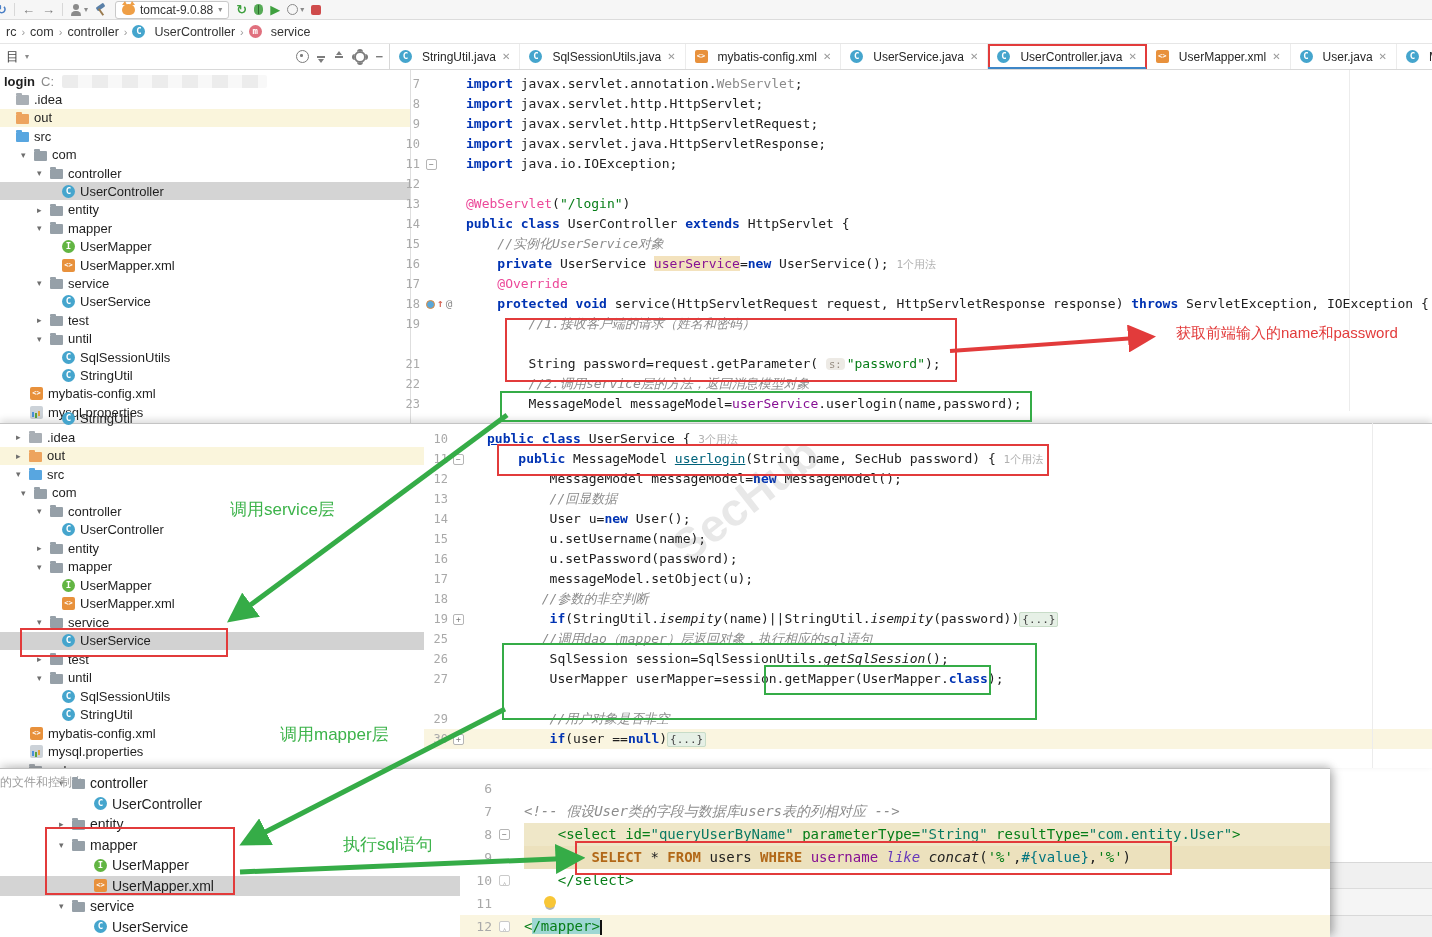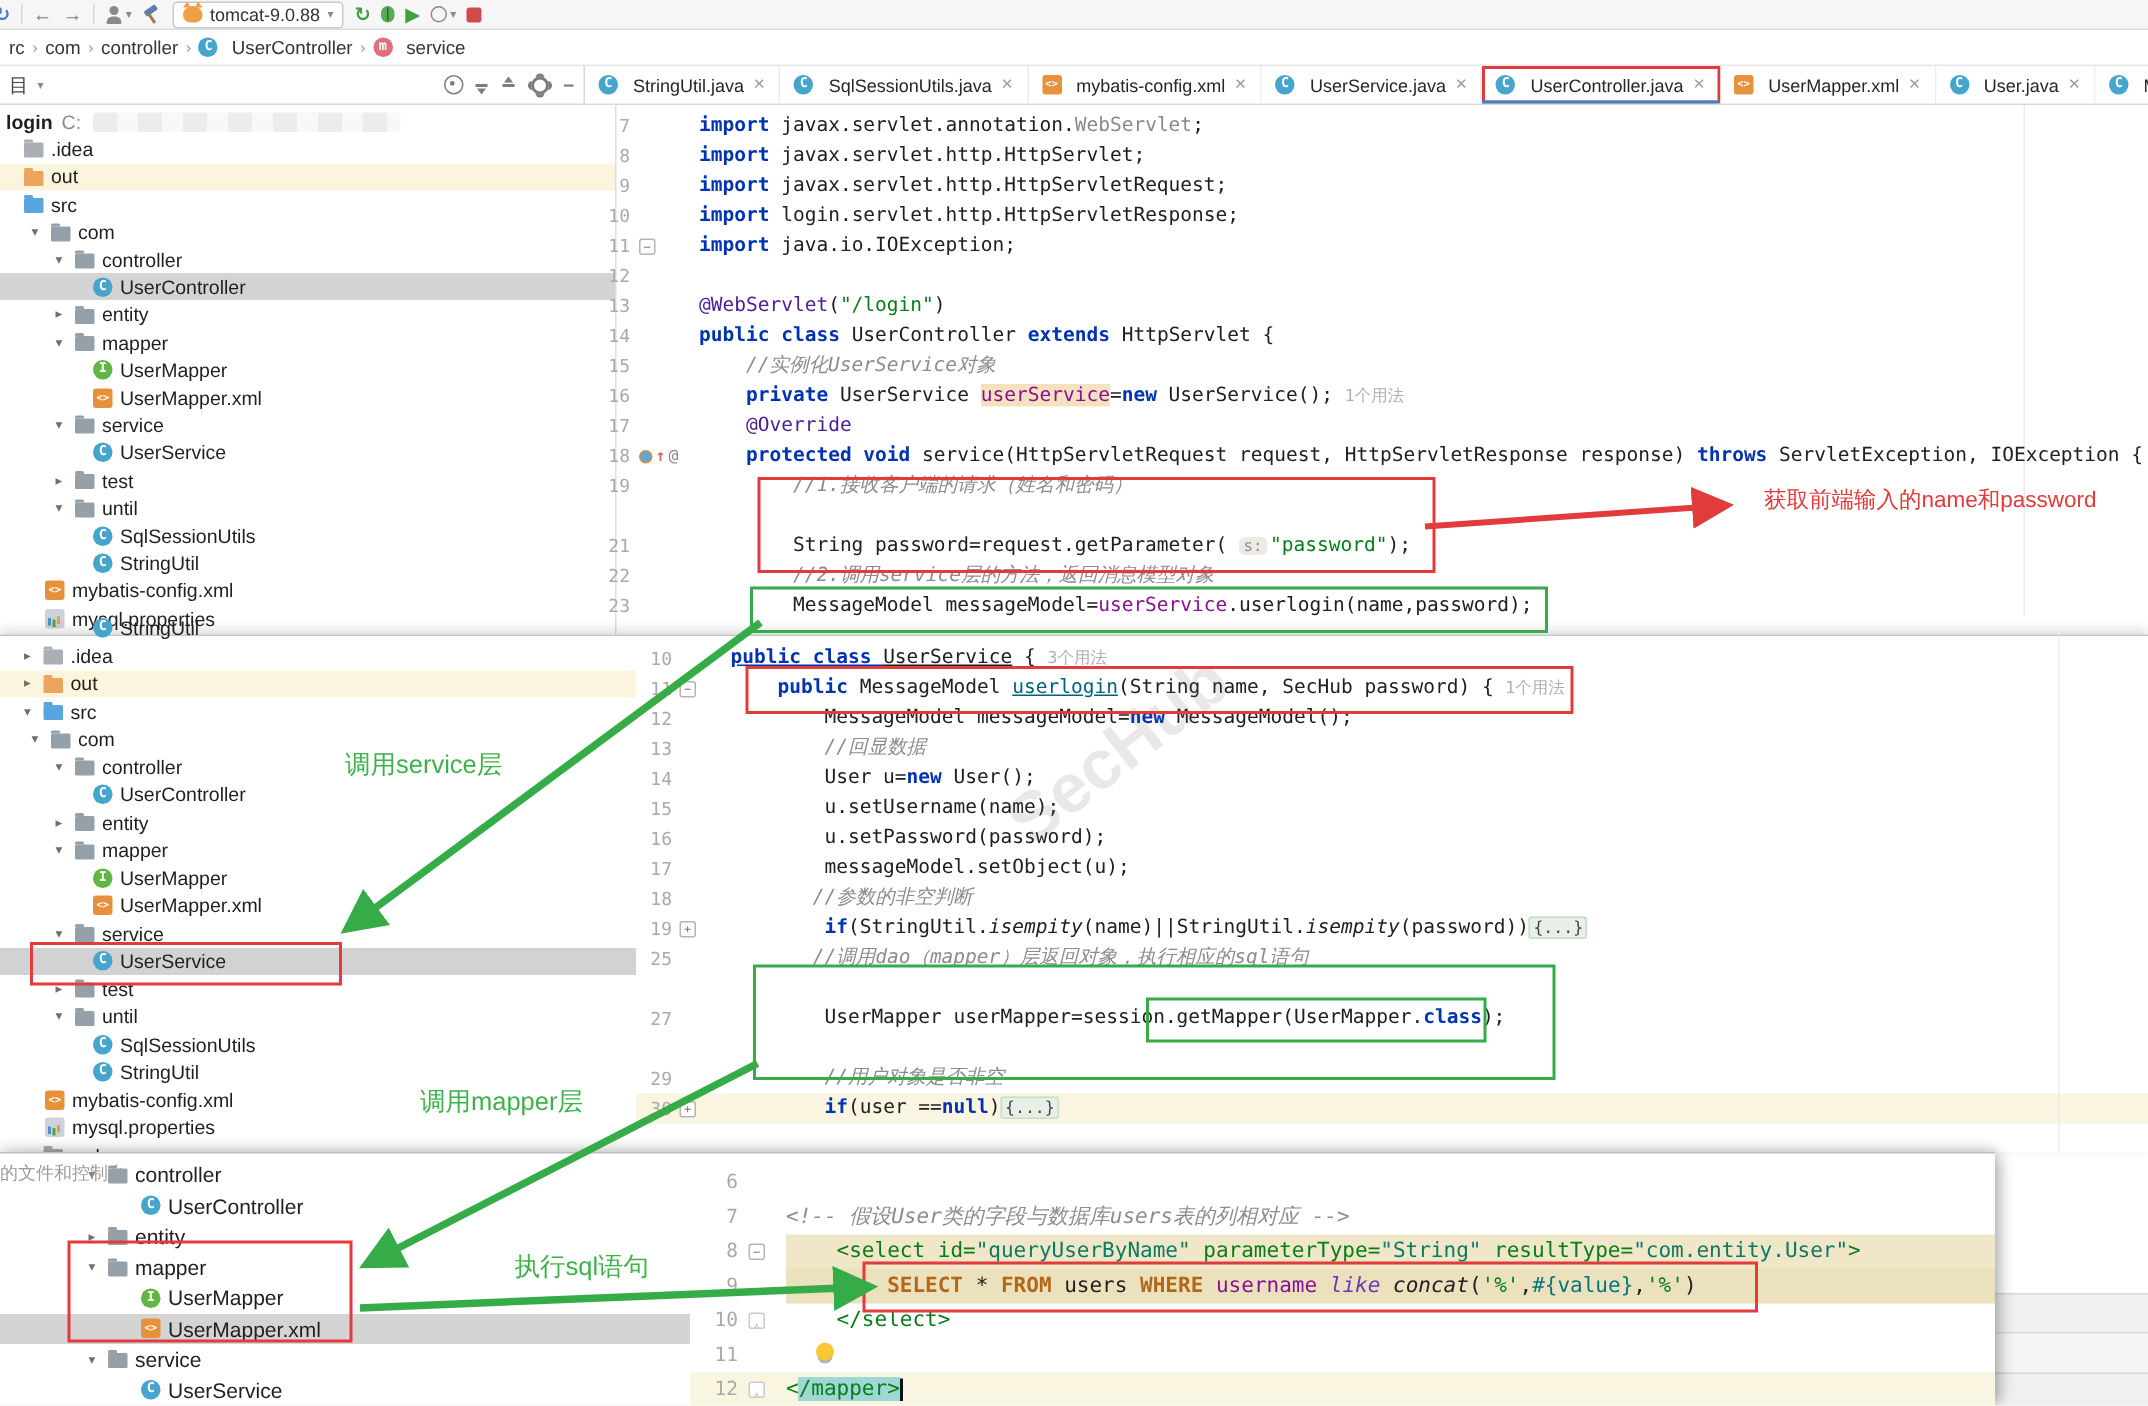--- a/index.html
+++ b/index.html
@@ -99,21 +99,21 @@
   .gat{color:#8a8a8a;font-size:11px;}
   .bulb{display:inline-block;width:12px;height:12px;border-radius:50%;background:#f8c636;box-shadow:0 3px 0 -1px #b5b5b5;margin-left:20px;}
   .caret{display:inline-block;width:2px;height:15px;background:#111;vertical-align:middle;}
   
   .sg-kw{color:#0033b3;font-weight:600;text-align:center;}
   .sg-kwu{color:#0033b3;font-weight:600;text-decoration:underline;}
   .sg-pl{color:#202020;}
   .sg-plu{color:#202020;text-decoration:underline;}
   .sg-str{color:#067d17;}
   .sg-com{color:#8c8c8c;font-style:italic;}
-  .sg-ann{color:#4c1d95;}
+  .sg-ann{color:#ec4899;}
   .sg-fld{color:#871094;}
   .sg-fldhl{color:#871094;background:#f3e2bd;}
   .sg-gray{color:#8a8a8a;}
   .sg-ital{color:#202020;font-style:italic;}
   .sg-decl{color:#00627a;text-decoration:underline;}
   .sg-inlay{color:#b0b0b0;font-size:11px;}
   .sg-hint{background:#edeae5;color:#968d82;border-radius:4px;font-size:10.5px;padding:0 3px;margin-right:2px;}
   .sg-foldchip{background:#e6f0e6;border:1px solid #c8dcc8;border-radius:2px;padding:0 2px;color:#444;font-size:11px;}
   .sg-tag{color:#067d17;}
   .sg-attr{color:#067d17;}
@@ -360,21 +360,21 @@
         <span class="ind" style="width: 30px;"></span>
         <span class="ticon t-props"></span>
         <span class="tlabel">mysql.properties</span>
       </div>
     </div>
 
   <div class="editor ed-top">
       <div class="cline" style="top: 4px;"><span class="lnum">7</span><span class="gcol"></span><span class="ct"><span class="sg-kw">import</span><span class="sg-pl"> javax.servlet.annotation.</span><span class="sg-gray">WebServlet</span><span class="sg-pl">;</span></span></div>
       <div class="cline" style="top: 24px;"><span class="lnum">8</span><span class="gcol"></span><span class="ct"><span class="sg-kw">import</span><span class="sg-pl"> javax.servlet.http.HttpServlet;</span></span></div>
       <div class="cline" style="top: 44px;"><span class="lnum">9</span><span class="gcol"></span><span class="ct"><span class="sg-kw">import</span><span class="sg-pl"> javax.servlet.http.HttpServletRequest;</span></span></div>
-      <div class="cline" style="top: 64px;"><span class="lnum">10</span><span class="gcol"></span><span class="ct"><span class="sg-kw">import</span><span class="sg-pl"> login.servlet.http.HttpServletResponse;</span></span></div>
+      <div class="cline" style="top: 64px;"><span class="lnum">10</span><span class="gcol"></span><span class="ct"><span class="sg-kw">import</span><span class="sg-pl"> javax.servlet.java.HttpServletResponse;</span></span></div>
       <div class="cline" style="top: 84px;"><span class="lnum">11</span><span class="gcol"><span class="fm">−</span></span><span class="ct"><span class="sg-kw">import</span><span class="sg-pl"> java.io.IOException;</span></span></div>
       <div class="cline" style="top: 104px;"><span class="lnum">12</span><span class="gcol"></span><span class="ct"></span></div>
       <div class="cline" style="top: 124px;"><span class="lnum">13</span><span class="gcol"></span><span class="ct"><span class="sg-ann">@WebServlet</span><span class="sg-pl">(</span><span class="sg-str">"/login"</span><span class="sg-pl">)</span></span></div>
       <div class="cline" style="top: 144px;"><span class="lnum">14</span><span class="gcol"></span><span class="ct"><span class="sg-kw">public class </span><span class="sg-pl">UserController </span><span class="sg-kw">extends </span><span class="sg-pl">HttpServlet {</span></span></div>
       <div class="cline" style="top: 164px;"><span class="lnum">15</span><span class="gcol"></span><span class="ct"><span class="sg-com">    //实例化UserService对象</span></span></div>
       <div class="cline" style="top: 184px;"><span class="lnum">16</span><span class="gcol"></span><span class="ct"><span class="sg-kw">    private </span><span class="sg-pl">UserService </span><span class="sg-fldhl">userService</span><span class="sg-pl">=</span><span class="sg-kw">new</span><span class="sg-pl"> UserService(); </span><span class="sg-inlay">1个用法</span></span></div>
       <div class="cline" style="top: 204px;"><span class="lnum">17</span><span class="gcol"></span><span class="ct"><span class="sg-ann">    @Override</span></span></div>
       <div class="cline" style="top: 224px;"><span class="lnum">18</span><span class="gcol"><span class="gdot"></span><span class="gup">↑</span><span class="gat">@</span></span><span class="ct"><span class="sg-kw">    protected void </span><span class="sg-pl">service(HttpServletRequest request, HttpServletResponse response) </span><span class="sg-kw">throws</span><span class="sg-pl"> ServletException, IOException {</span></span></div>
       <div class="cline" style="top: 244px;"><span class="lnum">19</span><span class="gcol"></span><span class="ct"><span class="sg-com">        //1.接收客户端的请求（姓名和密码）</span></span></div>
       <div class="cline" style="top: 284px;"><span class="lnum">21</span><span class="gcol"></span><span class="ct"><span class="sg-pl">        String password=request.getParameter( </span><span class="sg-hint">s:</span><span class="sg-str">"password"</span><span class="sg-pl">);</span></span></div>
@@ -503,20 +503,21 @@
         <div class="cline" style="top: 40px;"><span class="lnum">11</span><span class="gcol"><span class="fm">−</span></span><span class="ct"><span class="sg-kw">    public </span><span class="sg-pl">MessageModel </span><span class="sg-decl">userlogin</span><span class="sg-pl">(String name, SecHub password) { </span><span class="sg-inlay">1个用法</span></span></div>
         <div class="cline" style="top: 60px;"><span class="lnum">12</span><span class="gcol"></span><span class="ct"><span class="sg-pl">        MessageModel messageModel=</span><span class="sg-kw">new</span><span class="sg-pl"> MessageModel();</span></span></div>
         <div class="cline" style="top: 80px;"><span class="lnum">13</span><span class="gcol"></span><span class="ct"><span class="sg-com">        //回显数据</span></span></div>
         <div class="cline" style="top: 100px;"><span class="lnum">14</span><span class="gcol"></span><span class="ct"><span class="sg-pl">        User u=</span><span class="sg-kw">new</span><span class="sg-pl"> User();</span></span></div>
         <div class="cline" style="top: 120px;"><span class="lnum">15</span><span class="gcol"></span><span class="ct"><span class="sg-pl">        u.setUsername(name);</span></span></div>
         <div class="cline" style="top: 140px;"><span class="lnum">16</span><span class="gcol"></span><span class="ct"><span class="sg-pl">        u.setPassword(password);</span></span></div>
         <div class="cline" style="top: 160px;"><span class="lnum">17</span><span class="gcol"></span><span class="ct"><span class="sg-pl">        messageModel.setObject(u);</span></span></div>
         <div class="cline" style="top: 180px;"><span class="lnum">18</span><span class="gcol"></span><span class="ct"><span class="sg-com">       //参数的非空判断</span></span></div>
         <div class="cline" style="top: 200px;"><span class="lnum">19</span><span class="gcol"><span class="fm">+</span></span><span class="ct"><span class="sg-kw">        if</span><span class="sg-pl">(StringUtil.</span><span class="sg-ital">isempity</span><span class="sg-pl">(name)||StringUtil.</span><span class="sg-ital">isempity</span><span class="sg-pl">(password))</span><span class="sg-foldchip">{...}</span></span></div>
         <div class="cline" style="top: 220px;"><span class="lnum">25</span><span class="gcol"></span><span class="ct"><span class="sg-com">       //调用dao（mapper）层返回对象，执行相应的sql语句</span></span></div>
+        <div class="cline" style="top: 240px;"><span class="lnum">26</span><span class="gcol"></span><span class="ct"><span class="sg-pl">        SqlSession session=SqlSessionUtils.</span><span class="sg-ital">getSqlSession</span><span class="sg-pl">();</span></span></div>
         <div class="cline" style="top: 260px;"><span class="lnum">27</span><span class="gcol"></span><span class="ct"><span class="sg-pl">        UserMapper userMapper=session.getMapper(UserMapper.</span><span class="sg-kw">class</span><span class="sg-pl">);</span></span></div>
         <div class="cline" style="top: 300px;"><span class="lnum">29</span><span class="gcol"></span><span class="ct"><span class="sg-com">        //用户对象是否非空</span></span></div>
         <div class="cline row-hl" style="top: 320px;"><span class="lnum">30</span><span class="gcol"><span class="fm">+</span></span><span class="ct"><span class="sg-kw">        if</span><span class="sg-pl">(user ==</span><span class="sg-kw">null</span><span class="sg-pl">)</span><span class="sg-foldchip">{...}</span></span></div>
       </div>
     <div class="vguide" style="left:1372px;top:14px;height:345px;"></div>
   </div>
 
   <div class="bg-right">
     <div class="stripe" style="top:94px;height:26px;background:#f0f0f0;border-top:1px solid #d8d8d8;"></div>
     <div class="stripe" style="top:120px;height:27px;background:#f5f5f5;border-top:1px solid #dcdcdc;"></div>

